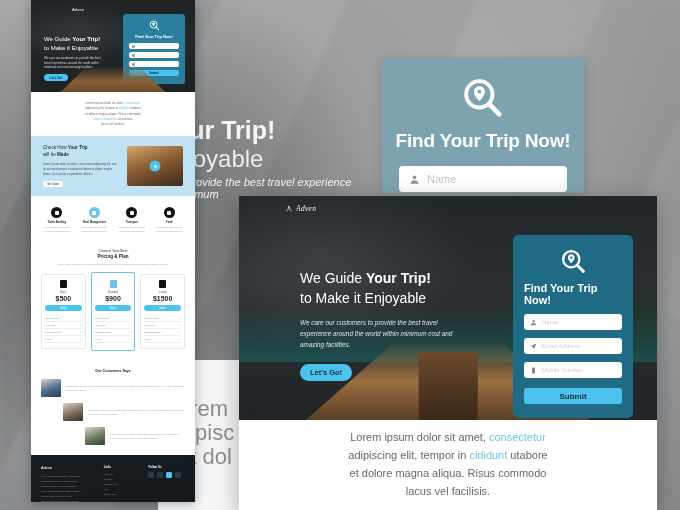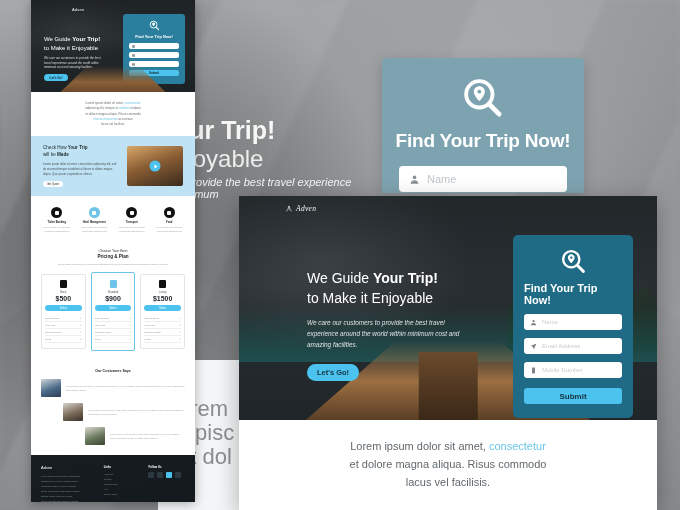--- a/index.html
+++ b/index.html
@@ -228,21 +228,21 @@
     position:absolute; left:0; right:0; bottom:58px; height:56px;
     background: linear-gradient(to bottom, rgba(26,96,96,.0), rgba(26,110,106,.55));
   }
   .card-logo{
     position:absolute; left:46px; top:8px; display:flex; align-items:center; gap:3px;
     color:#fff; font-size:7px; opacity:.95;
   }
   .logo-mark{ width:8px; height:7px; }
   .logo-word{ font-family:"Liberation Serif", serif; font-style:italic; font-size:7.5px; letter-spacing:.3px; }
 
-  .hero-copy{ position:absolute; left:68px; top:72px; width:180px; }
+  .hero-copy{ position:absolute; left:61px; top:72px; width:180px; }
   .h-l1{ color:#fff; font-size:14px; font-weight:300; line-height:1.45; }
   .h-l1 b{ font-weight:700; }
   .h-l2{ color:#fff; font-size:14px; font-weight:300; line-height:1.45; }
   .h-p{ color:rgba(255,255,255,.85); font-size:6.4px; font-style:italic; line-height:1.75; margin-top:8px; width:156px;}
   .h-btn{
     margin-top:14px; width:52px; height:17px; border-radius:9px;
     background:#4cc3ee; color:#14323d; font-size:7.5px; font-weight:700;
     display:flex; align-items:center; justify-content:center;
     border:none; cursor:pointer;
   }
@@ -575,19 +575,22 @@
         </div>
 
         <button class="hf-submit">Submit</button>
       </div>
     </div>
 
     <div class="card-body">
       <div class="cb-line">
         <span>Lorem ipsum dolor sit amet, </span><span class="ac">consectetur</span>
       </div>
+      <div class="cb-line">
+        <span>adipiscing elit, tempor in </span><span class="ac">cididunt</span><span> utabore</span>
+      </div>
       <div class="cb-line">et dolore magna aliqua. Risus commodo</div>
       <div class="cb-line">lacus vel facilisis.</div>
     </div>
 
   </div>
 
 </div>
 
 </body></html>

